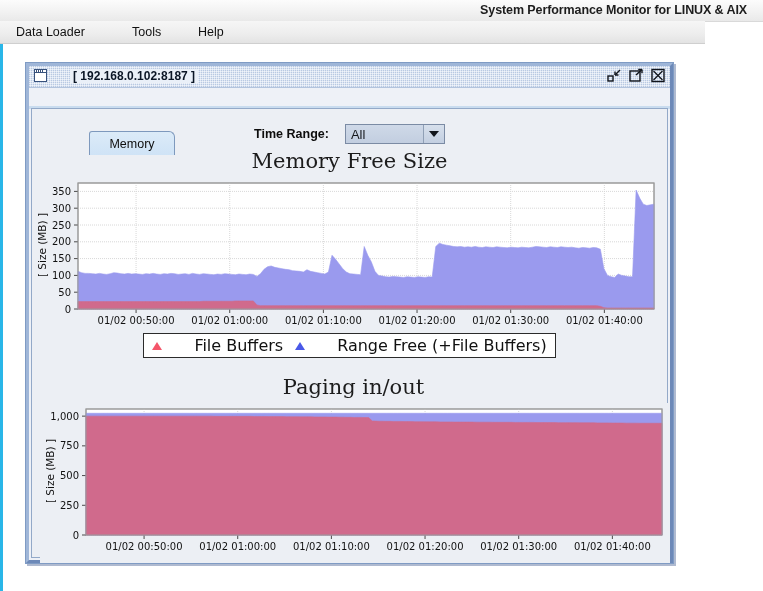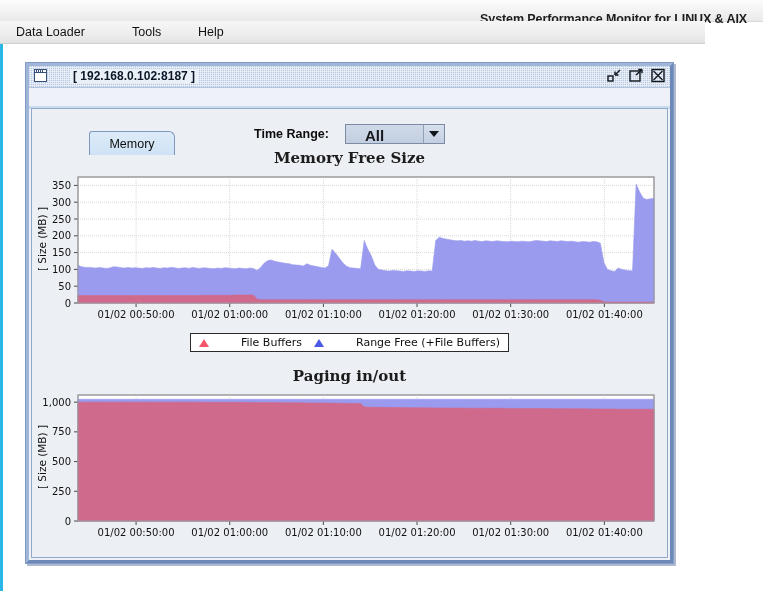--- a/index.html
+++ b/index.html
@@ -11,21 +11,21 @@
   }
   #root { position: relative; width: 763px; height: 591px; background: #ffffff; }
 
   
   .app-header {
     position: absolute; left: 0; top: 0; width: 763px; height: 21px;
     background: linear-gradient(to bottom, #fcfcfc 0%, #f2f2f2 55%, #e9e9e9 100%);
     border-bottom: 1px solid #d9d9d9;
   }
   .app-title {
-    position: absolute; right: 16px; top: 12px;
+    position: absolute; right: 16px; top: 3px;
     font-size: 12.5px; font-weight: bold; color: #1d1d1d;
     letter-spacing: -0.1px; white-space: nowrap;
   }
   .menubar {
     position: absolute; left: 0; top: 21px; width: 705px; height: 22px;
     background: linear-gradient(to bottom, #f6f6f6 0%, #ededed 60%, #e3e3e3 100%);
     border-bottom: 1px solid #cfcfcf;
   }
   .menu-item {
     position: absolute; top: 3px; font-size: 12.5px; color: #111;
@@ -124,58 +124,58 @@
     display: flex; align-items: center; justify-content: center; gap: 16px;
   }
   .timerange-label { font-size: 12.5px; font-weight: bold; color: #0d0d0d; }
   .combo {
     width: 100px; height: 20px; position: relative;
     background: linear-gradient(to bottom,#cfd9e8 0%, #c2cee0 100%);
     border: 1px solid #7b8ba4;
     box-sizing: border-box; cursor: default;
   }
   .combo-value {
-    position: absolute; left: 19px; top: 2px; font-size: 15px;
-    font-weight: bold; color: #16181c;
+    position: absolute; left: 5px; top: 2px; font-size: 13px;
+    font-weight: normal; color: #16181c;
   }
   .combo-arrowbox {
     position: absolute; right: 0; top: 0; width: 20px; height: 18px;
     border-left: 1px solid #90a0b6;
     background: linear-gradient(to bottom,#d7e0ec 0%, #c3cfe1 100%);
     display: flex; align-items: center; justify-content: center;
   }
   .caret-down {
     width: 0; height: 0; border-left: 5px solid transparent;
     border-right: 5px solid transparent; border-top: 6px solid #11151c;
   }
 
   
   .chart-block { position: absolute; left: 0; right: 0; }
   .chart-title {
     text-align: center; font-family: "DejaVu Serif", serif;
-    font-size: 15px; color: #1c1c1c; margin: 0 0 4px 0; font-weight: bold;
+    font-size: 21px; color: #1c1c1c; margin: 0 0 4px 0;
   }
   .plot-wrap { position: relative; }
   .ylabel {
     position: absolute;
     font-family: "DejaVu Sans", sans-serif;
     font-size: 10.5px; color: #111;
     transform: rotate(-90deg);
     transform-origin: center center;
     white-space: nowrap;
   }
   .legend-row { position: absolute; left: 0; right: 0; display: flex; justify-content: center; }
   .legend-box {
     background: #ffffff; border: 1px solid #2b2b2b;
     padding: 2px 8px; display: flex; align-items: center; gap: 12px;
   }
   .legend-item { display: flex; align-items: center; gap: 5px; }
   .legend-text {
     font-family: "DejaVu Sans", sans-serif;
-    font-size: 11px; color: #101010; white-space: nowrap; padding-left: 27px;
+    font-size: 16px; color: #101010; white-space: nowrap; padding-left: 27px;
   }
   .tri { width: 0; height: 0; border-left: 5px solid transparent; border-right: 5px solid transparent; }
   .tri-red { border-bottom: 8px solid #f4556a; }
   .tri-blue { border-bottom: 8px solid #4a59e8; }
 </style>
 </head>
 <body>
 
 <div id="root">
 
@@ -303,21 +303,21 @@
             <span class="tri tri-red"></span>
             <span class="legend-text">File Buffers</span>
           </span>
           <span class="legend-item">
             <span class="tri tri-blue"></span>
             <span class="legend-text">Range Free (+File Buffers)</span>
           </span>
         </div>
       </div>
 
-      <div class="chart-block" style="top:258px; height:190px;">
+      <div class="chart-block" style="top:266px; height:190px;margin-left:8px;">
         <div class="chart-title">Paging in/out</div>
         <div class="plot-wrap" style="height:160px;">
           <div class="ylabel" id="ylab1" style="left: -22px; top: 62px;">[ Size (MB) ]</div>
           <svg id="chart1" width="630" height="160">
               <rect x="0" y="0" width="630" height="160" fill="#eceff4"></rect>
               <rect x="46" y="6" width="576" height="126" fill="#ffffff" stroke="#9a9a9a" stroke-width="1"></rect>
               <line x1="46" y1="132" x2="622" y2="132" stroke="#d8d8d8" stroke-width="1" stroke-dasharray="1,1"></line>
               <line x1="46" y1="102.28301886792453" x2="622" y2="102.28301886792453" stroke="#d8d8d8" stroke-width="1" stroke-dasharray="1,1"></line>
               <line x1="46" y1="72.56603773584905" x2="622" y2="72.56603773584905" stroke="#d8d8d8" stroke-width="1" stroke-dasharray="1,1"></line>
               <line x1="46" y1="42.84905660377359" x2="622" y2="42.84905660377359" stroke="#d8d8d8" stroke-width="1" stroke-dasharray="1,1"></line>

